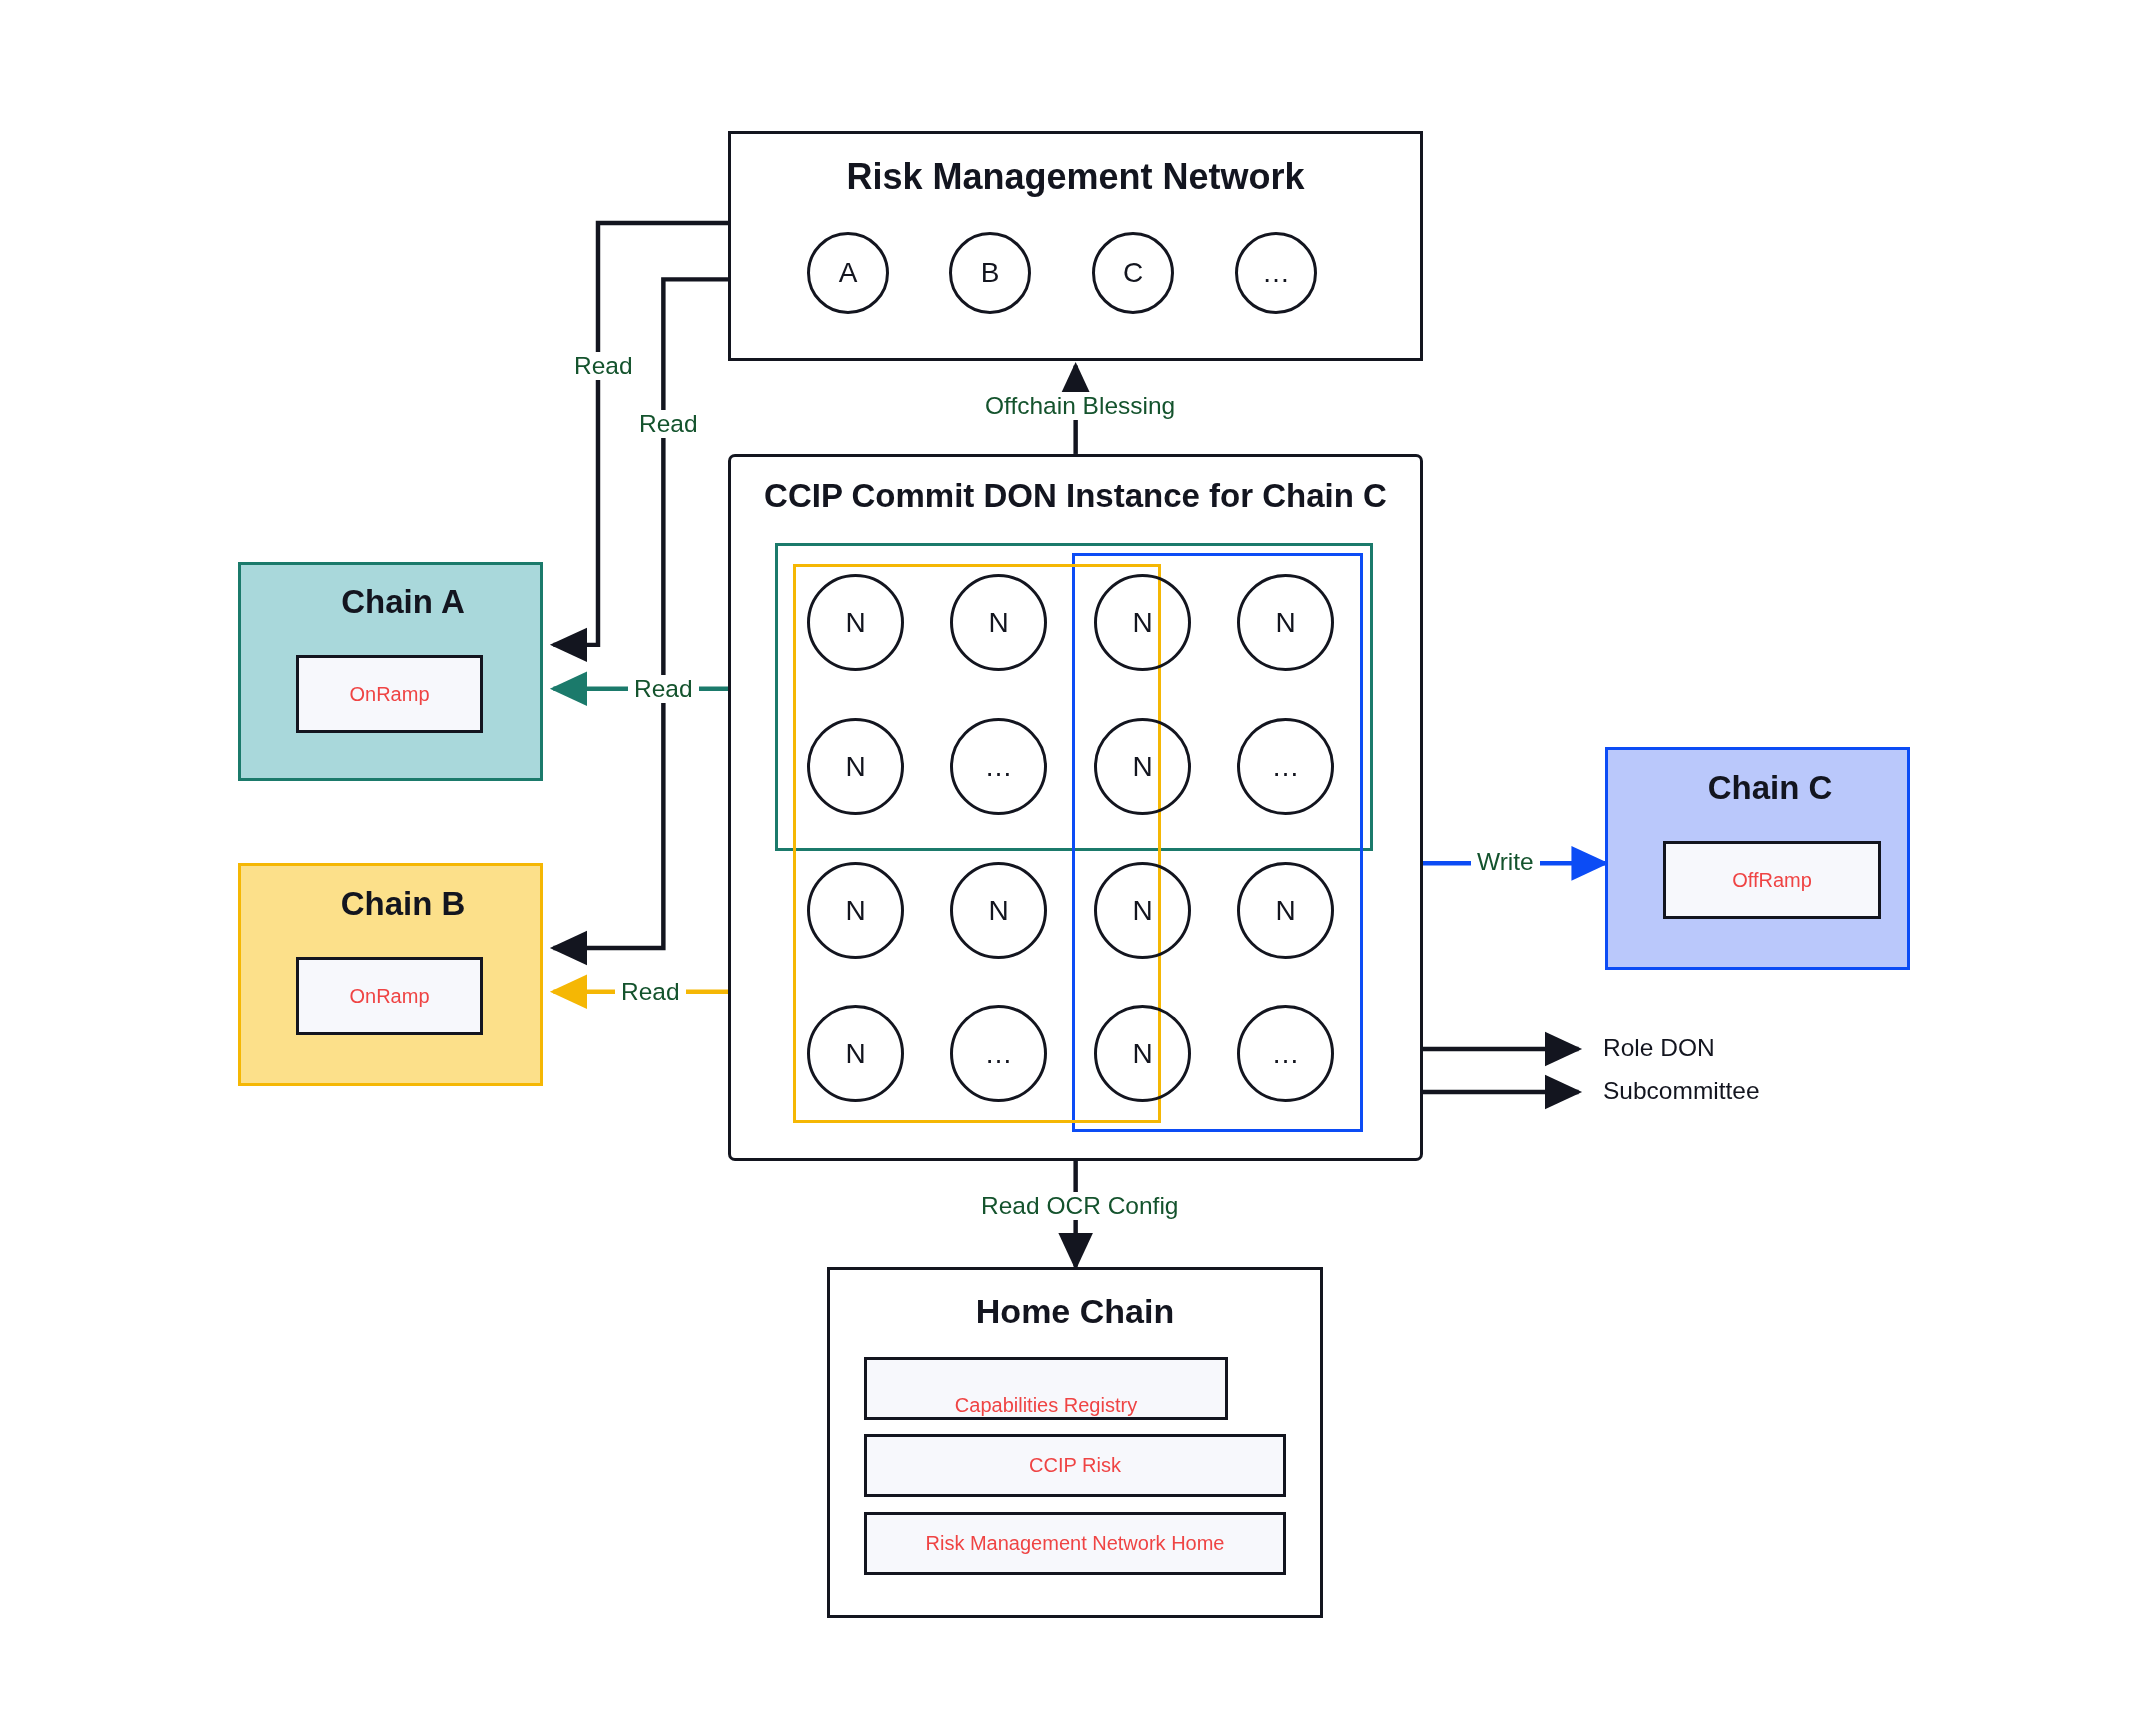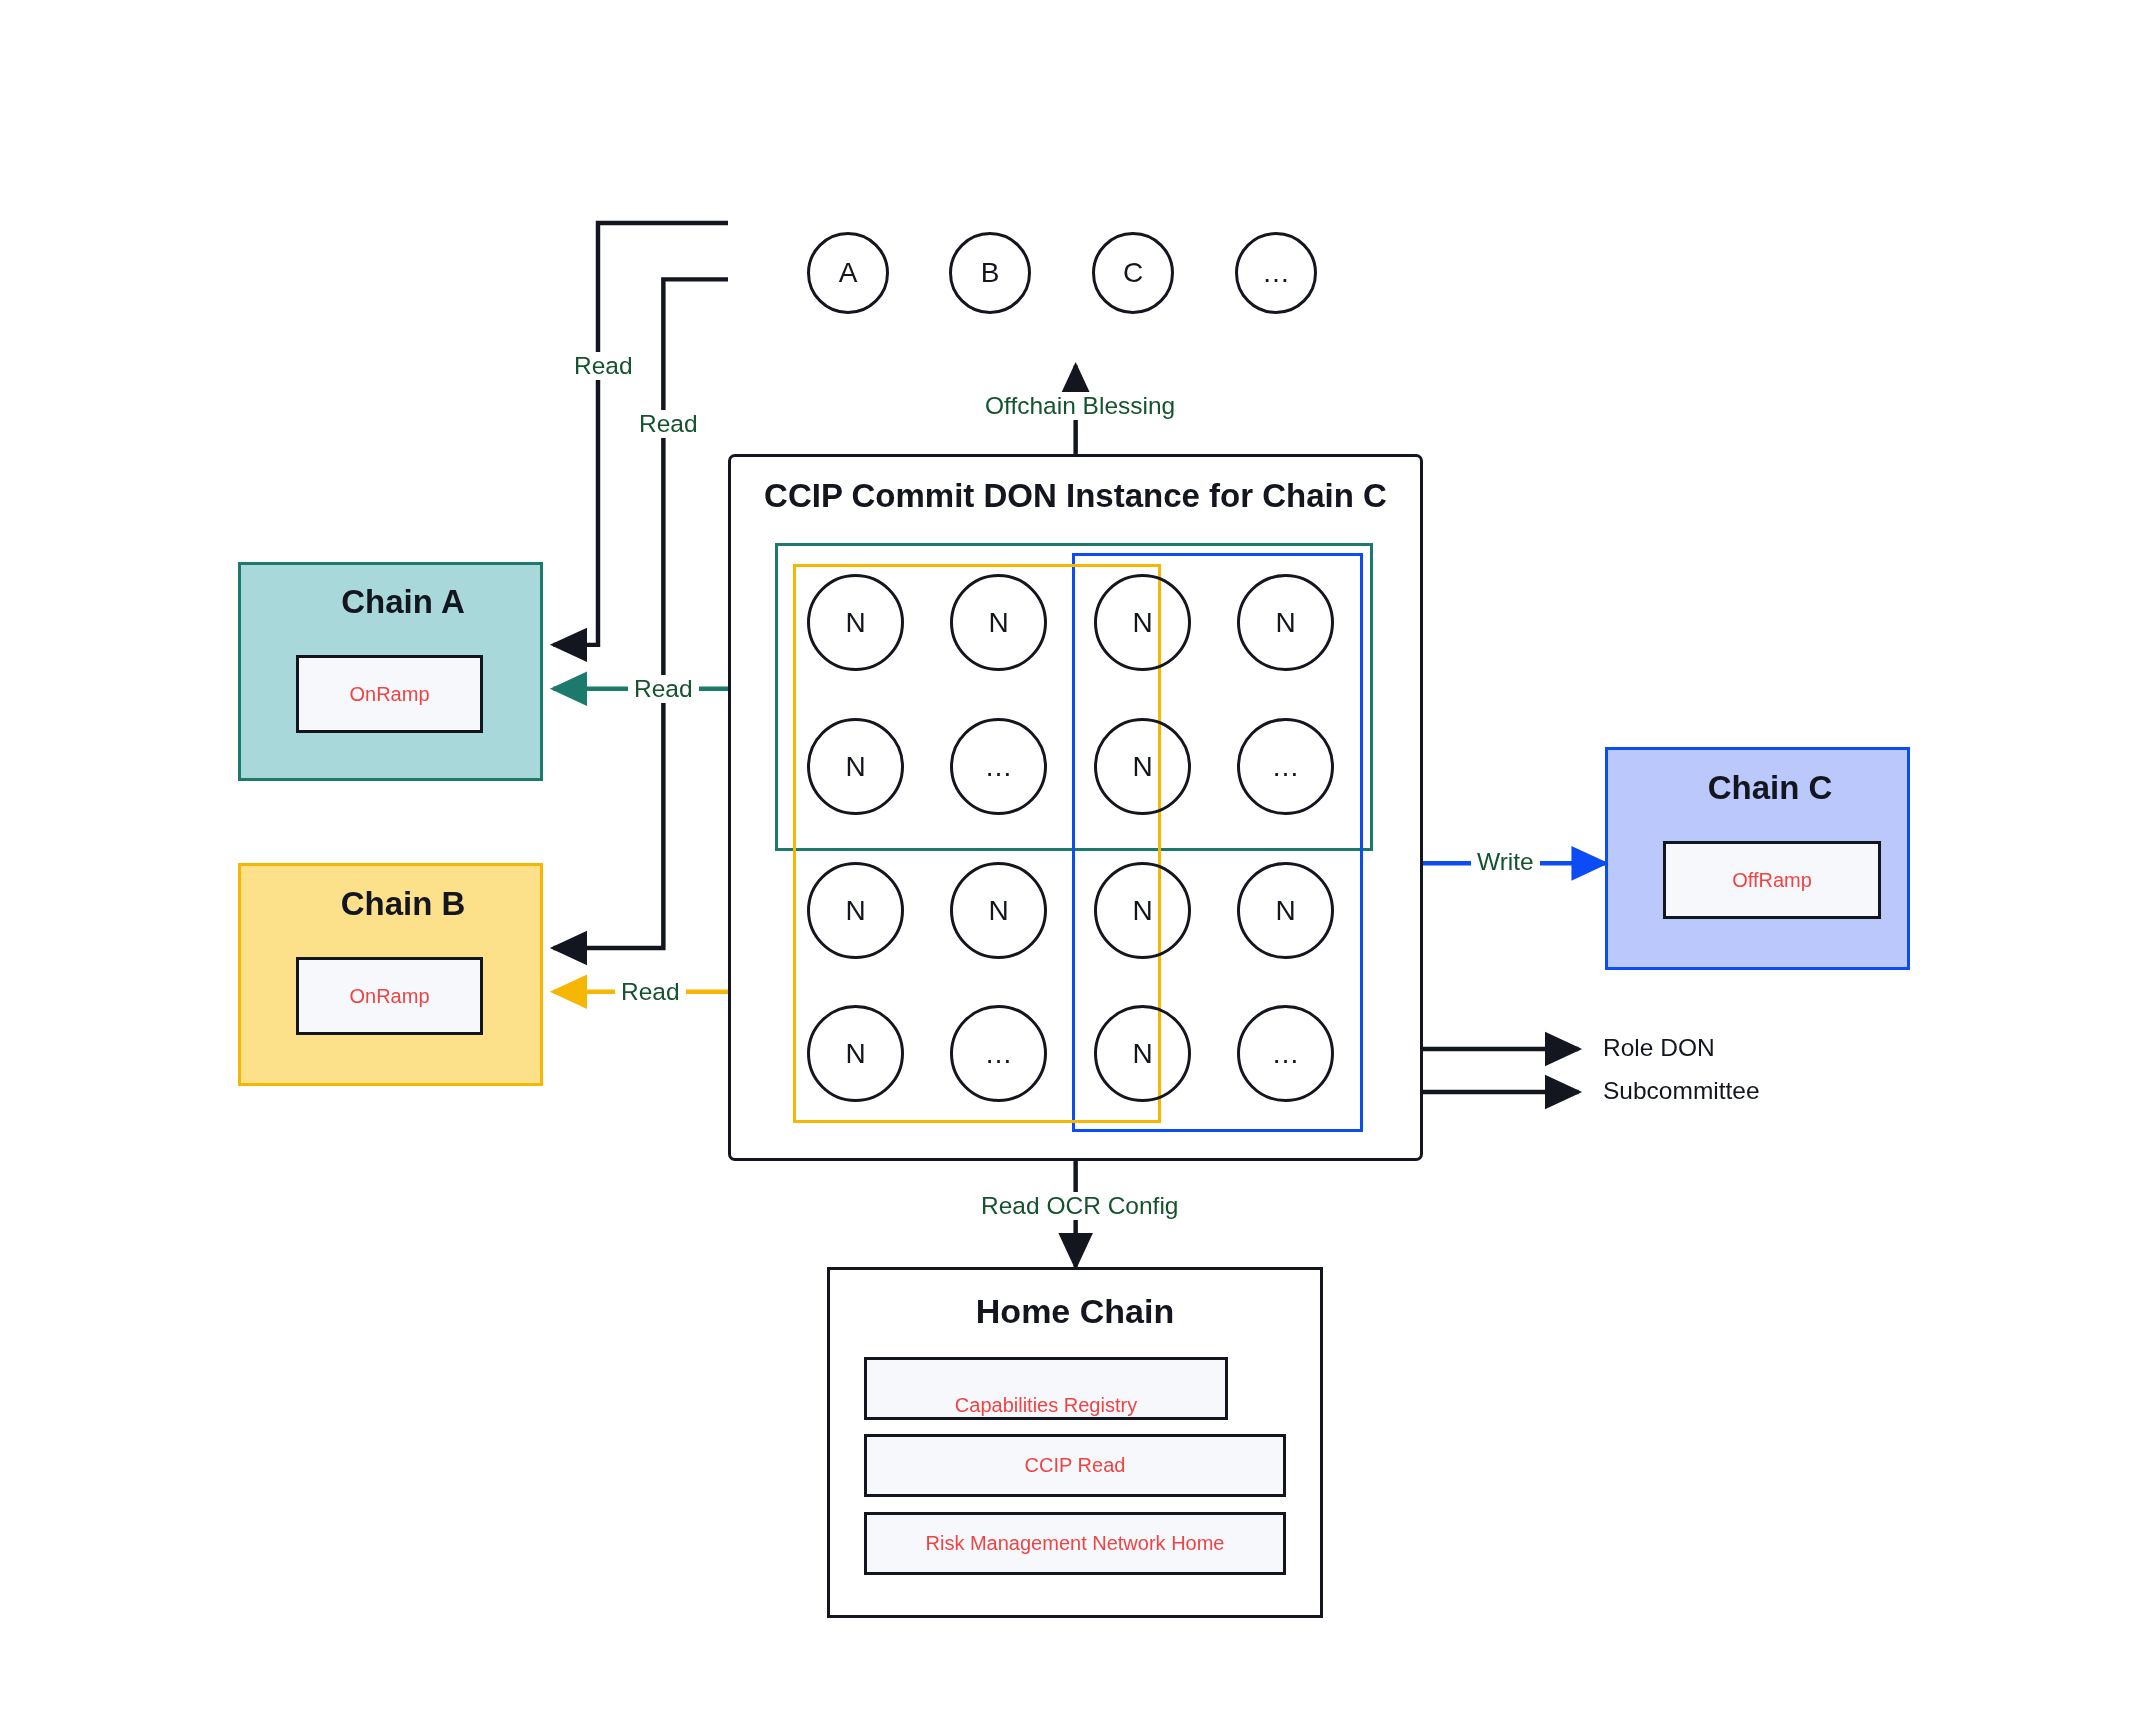--- a/index.html
+++ b/index.html
@@ -147,20 +147,23 @@
     </g>
     <g>
       <path d="M1900,1470 L2125,1470" stroke="#13151f" stroke-width="6" fill="none" marker-end="url(#arrow-ink)"></path>
     </g>
 
     <g>
       <path d="M1448,1562 L1448,1705" stroke="#13151f" stroke-width="6" fill="none" marker-end="url(#arrow-ink)"></path>
     </g>
   </svg>
 
+  <div class="box" style="left:728px; top:131px; width:695px; height:230px;">
+    <div class="box-title" style="top:22px; font-size:36px;">Risk Management Network</div>
+  </div>
   <div class="node" style="left:807px; top:232px; width:82px; height:82px;">
     <span>A</span>
   </div>
   <div class="node" style="left:949px; top:232px; width:82px; height:82px;">
     <span>B</span>
   </div>
   <div class="node" style="left:1092px; top:232px; width:82px; height:82px;">
     <span>C</span>
   </div>
   <div class="node" style="left:1235px; top:232px; width:82px; height:82px;">
@@ -248,21 +251,21 @@
     <span>OffRamp</span>
   </div>
 
   <div class="box" style="left:827px; top:1267px; width:496px; height:351px;">
     <div class="box-title" style="top:22px; font-size:34px;">Home Chain</div>
   </div>
   <div class="inner-box" style="left:864px; top:1357px; width:364px; height:63px;align-items:flex-end;">
     <span>Capabilities Registry</span>
   </div>
   <div class="inner-box" style="left:864px; top:1434px; width:422px; height:63px;">
-    <span>CCIP Read</span>
+    <span>CCIP Risk</span>
   </div>
   <div class="inner-box" style="left:864px; top:1512px; width:422px; height:63px;">
     <span>Risk Management Network Home</span>
   </div>
 
   <div class="edge-label" style="left:979px; top:392px;">Offchain Blessing</div>
 
   <div class="edge-label" style="left:568px; top:352px;">Read</div>
 
   <div class="edge-label" style="left:633px; top:410px;">Read</div>

